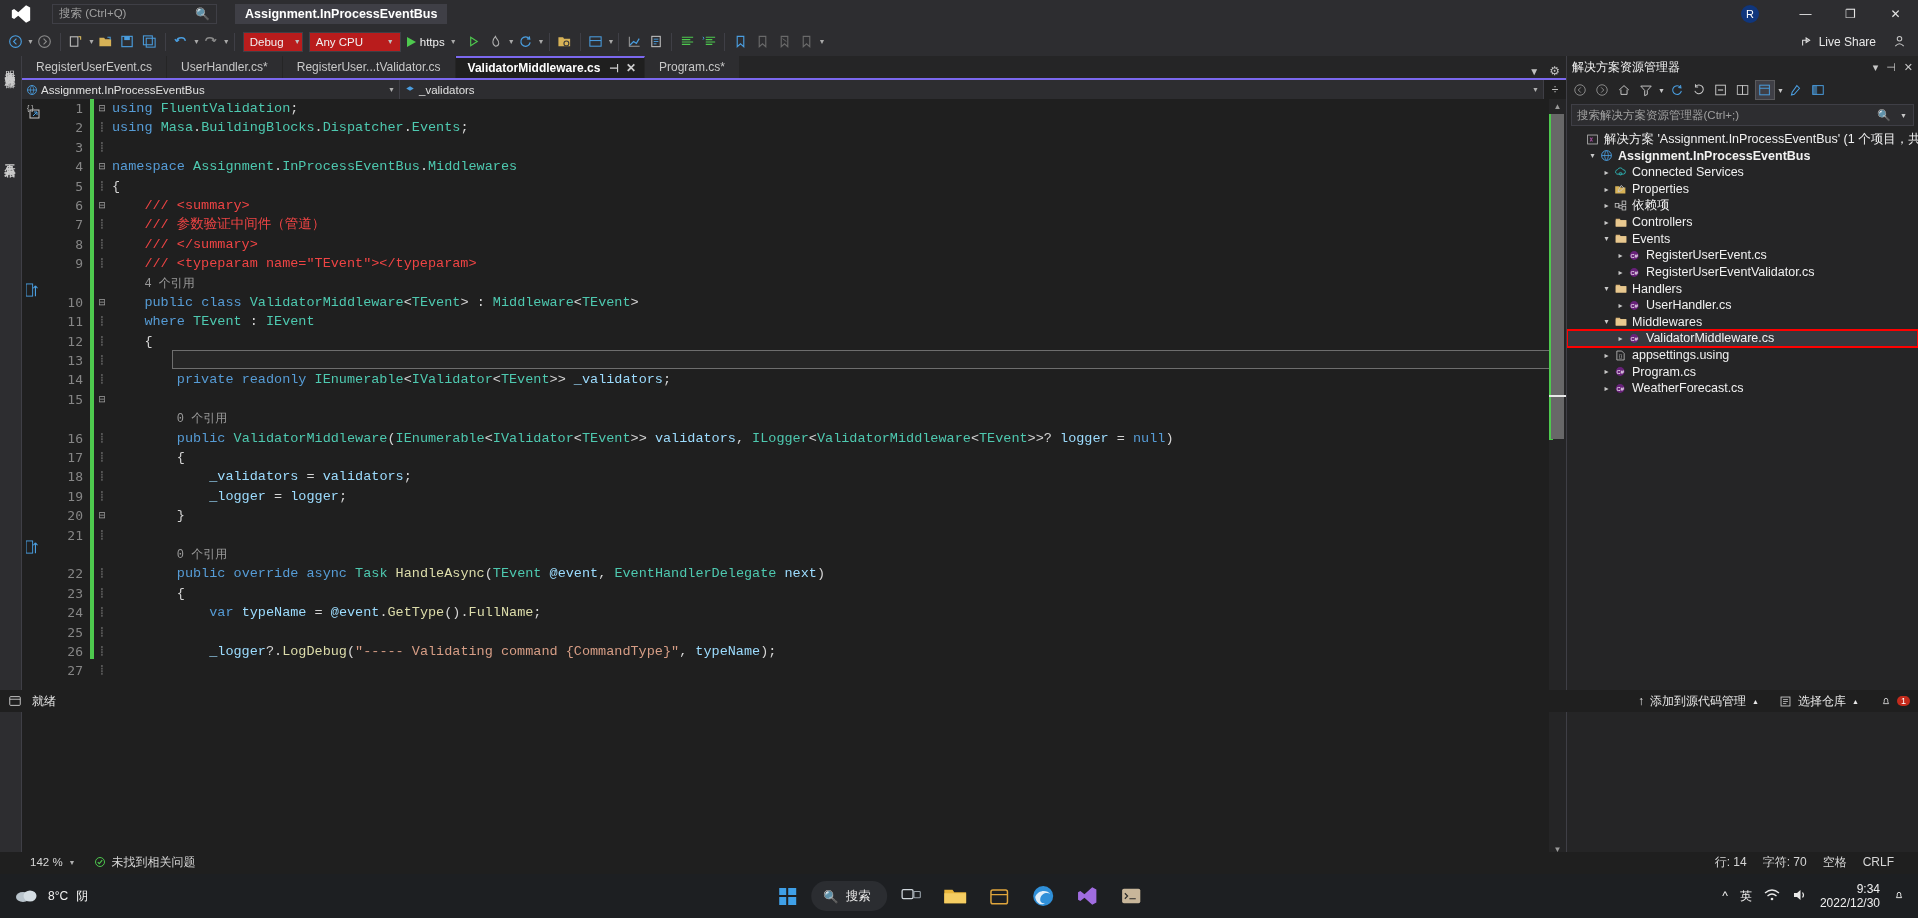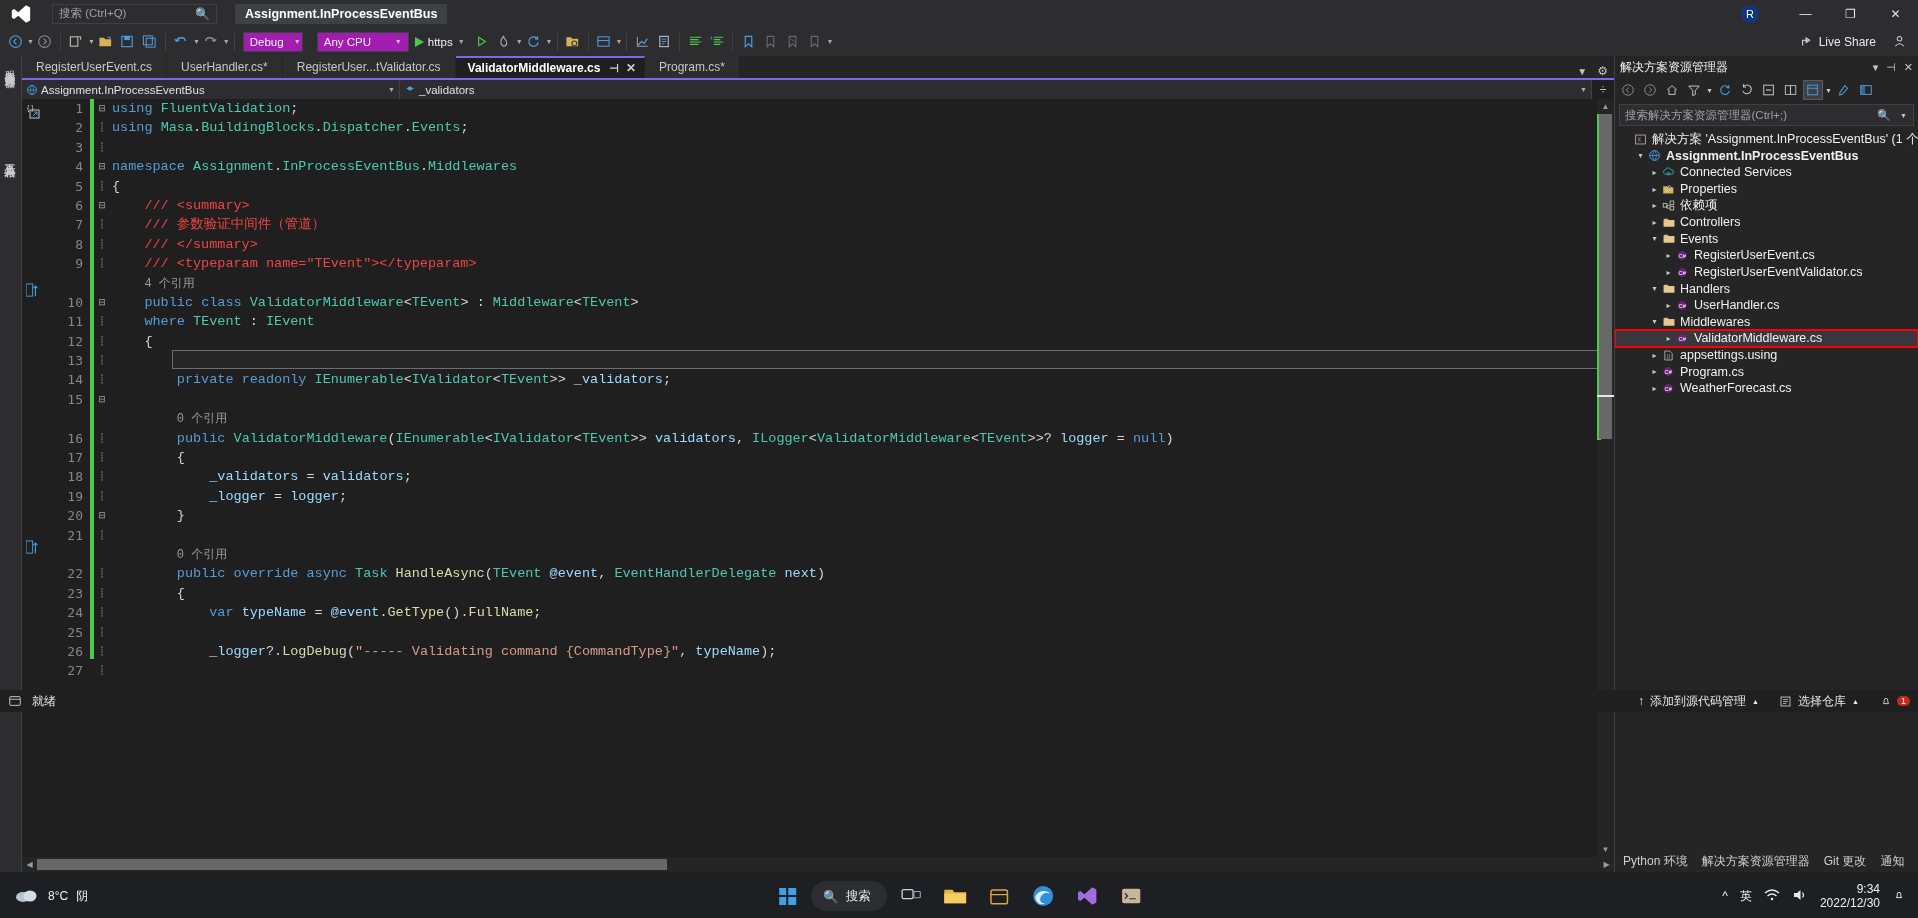--- a/index.html
+++ b/index.html
@@ -21,21 +21,21 @@
   .acct-badge { width:18px; height:18px; border-radius:50%; background:#10367c; color:#fff; font-size:11px;
      display:flex; align-items:center; justify-content:center; margin-right:24px;}
   .winbtn { width:45px; height:27px; display:flex; align-items:center; justify-content:center; font-size:12px; color:#e6e6e6; }
 
   
   .toolbar { height:29px; background:#2d2d30; display:flex; align-items:center; padding-left:4px; gap:0px; }
   .tb { height:24px; min-width:22px; display:flex; align-items:center; justify-content:center; padding:0 3px; color:#c5c5c5; font-size:12px;}
   .tb svg { width:15px; height:15px; }
   .tb-sep { width:1px; height:18px; background:#3f3f46; margin:0 4px; }
   .tb-caret { font-size:7px; color:#a9a9a9; margin-left:1px; }
-  .combo { height:20px; background:#a21caf; border:1px solid #3f3f46; color:#f1f1f1; font-size:11.5px;
+  .combo { height:20px; background:#b91c1c; border:1px solid #3f3f46; color:#f1f1f1; font-size:11.5px;
      display:flex; align-items:center; padding:0 6px; justify-content:space-between; }
   .combo .cv { white-space:nowrap; }
   .combo .cc { font-size:7px; color:#c0c0c0; margin-left:10px; }
   .run-btn { display:flex; align-items:center; gap:4px; padding:0 6px; height:22px; font-size:11.5px; color:#f1f1f1;}
   .tri { width:0;height:0;border-left:9px solid #4ec94e;border-top:5.5px solid transparent;border-bottom:5.5px solid transparent;}
   .tb-right { margin-left:auto; display:flex; align-items:center; gap:6px; padding-right:8px; }
   .liveshare { display:flex; align-items:center; gap:5px; font-size:12px; color:#e8e8e8; padding:0 6px; height:22px;}
 
   
   .body { position:absolute; top:56px; left:0; right:0; bottom:46px; display:flex; background:#1f1f1f; }
@@ -93,21 +93,21 @@
   .vscroll .thumb { position:absolute; left:2px; width:13px; background:#686868; }
   .vscroll .markgreen { position:absolute; left:0; width:4px; background:#4ec94e; }
   .vscroll .caretmark { position:absolute; left:0; width:17px; height:2px; background:#e8e8e8; }
 
   .hscrollbar { height:15px; background:#252526; display:flex; align-items:center; }
   .hs-left,.hs-right { width:15px; text-align:center; color:#9a9a9a; font-size:8px; }
   .hs-track { flex:1; height:11px; position:relative; }
   .hs-thumb { position:absolute; height:11px; background:#686868; }
 
   
-  .sepanel { width:304px; background:#252526; border-left:1px solid #3f3f46; display:flex; flex-direction:column; }
+  .sepanel { width:352px; background:#252526; border-left:1px solid #3f3f46; display:flex; flex-direction:column; }
   .se-header { height:22px; display:flex; align-items:center; padding:0 5px; font-size:12px; color:#f1f1f1; background:#252526;}
   .se-header .hr { margin-left:auto; display:flex; gap:8px; color:#c8c8c8; font-size:11px; }
   .se-toolbar { height:24px; display:flex; align-items:center; gap:2px; padding:0 3px; background:#252526; }
   .se-tb { width:20px; height:20px; display:flex;align-items:center;justify-content:center; color:#c8c8c8; font-size:11px;}
   .se-tb.active { background:#3f3f46; border:1px solid #5a5a5d; }
   .se-search { height:22px; margin:2px 4px 3px 4px; background:#2d2d30; border:1px solid #3f3f46;
      display:flex; align-items:center; padding:0 5px; font-size:11.5px; color:#a0a0a0; position:relative;}
   .se-search .mg { position:absolute; right:22px; color:#c8c8c8; font-size:11px;}
   .se-search .cv2 { position:absolute; right:6px; color:#c8c8c8; font-size:7px;}
   .tree { flex:1; overflow:hidden; font-size:12.5px; padding-top:2px;}
@@ -221,21 +221,21 @@
           <path d="M12 8 Q12 4 7 4 Q3 4 3 7.5" fill="none" stroke="#8a8a8a" stroke-width="1.4"></path>
           <path d="M12 8 l2-2.5 M12 8 l-2.5-2" stroke="#8a8a8a" stroke-width="1.4" fill="none"></path>
         </svg>
     </div>
     <span class="tb-caret">▼</span>
     <div class="tb-sep"></div>
     <div class="combo" style="width:60px;margin-left:4px;">
       <span class="cv">Debug</span>
       <span class="cc">▼</span>
     </div>
-    <div class="combo" style="width:92px;margin-left:14px;">
+    <div class="combo" style="width:92px;margin-left:6px;">
       <span class="cv">Any CPU</span>
       <span class="cc">▼</span>
     </div>
     <div class="run-btn">
       <span class="tri"></span>
       <span>https</span>
       <span class="tb-caret">▼</span>
     </div>
     <div class="tb">
       <svg viewBox="0 0 16 16">
@@ -759,20 +759,37 @@
 
       <div class="se-bottom-tabs">
         <span>Python 环境</span>
         <span>解决方案资源管理器</span>
         <span>Git 更改</span>
         <span>通知</span>
       </div>
     </div>
   </div>
 
+  <div class="statusline s-editorbar" style="bottom:46px; height:20px; padding:0 6px;">
+    <div class="zoomsel" style="padding-left:24px;">
+      <span>142 %</span>
+      <span style="font-size:7px;margin-left:6px;color:#b0b0b0;">▼</span>
+    </div>
+    <span style="margin-left:18px;display:inline-flex;align-items:center;">
+      <svg width="12" height="12" viewBox="0 0 16 16">
+          <circle cx="8" cy="8" r="6" fill="none" stroke="#4ec94e" stroke-width="1.3"></circle>
+          <path d="M5 8.2 l2 2 L11 5.5" fill="none" stroke="#4ec94e" stroke-width="1.4"></path>
+        </svg>
+    </span>
+    <span style="margin-left:6px;">未找到相关问题</span>
+    <span style="margin-left:auto; margin-right:16px;">行: 14</span>
+    <span style="margin-right:16px;">字符: 70</span>
+    <span style="margin-right:16px;">空格</span>
+    <span style="margin-right:18px;">CRLF</span>
+  </div>
 
   <div class="statusbar" style="bottom:46px;transform:translateY(26px);">
     <span>错误列表</span>
     <span>Python 3.9 (64-bit) 交互式窗口 1</span>
     <span>程序包管理器控制台</span>
     <span>命令窗口</span>
     <span>输出</span>
   </div>
 
   <div class="vsstatus" style="bottom:26px;top:690px;height:22px;">

